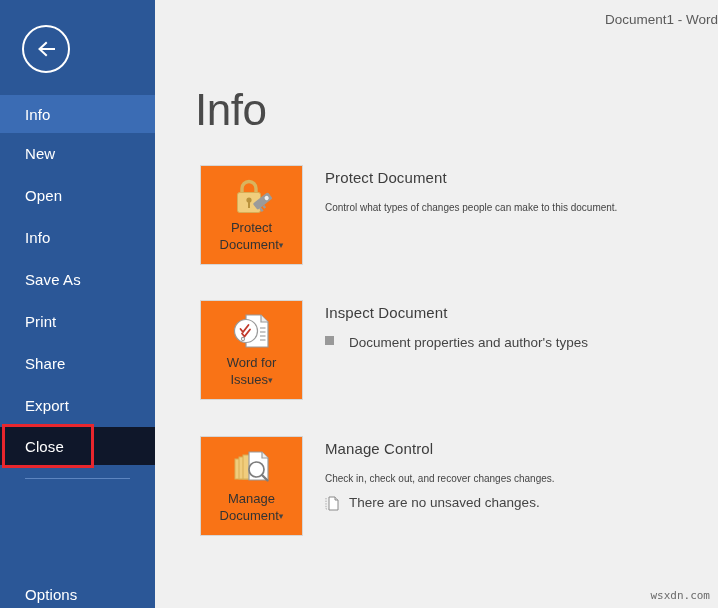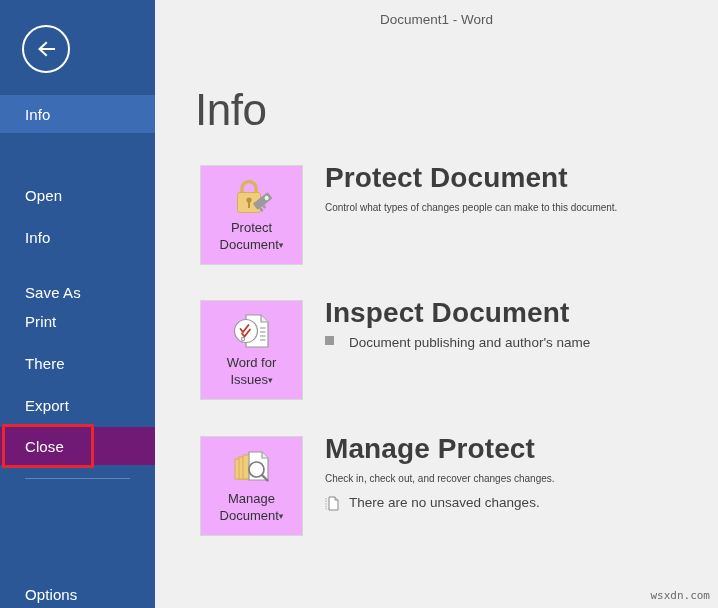--- a/index.html
+++ b/index.html
@@ -32,21 +32,21 @@
     position:absolute;
     left:0; width:155px; height:38px;
     display:flex; align-items:center;
     padding-left:25px;
     color:#ffffff;
     font-size:15px;
     cursor:pointer;
     letter-spacing:.1px;
   }
   .nav-item.active { background:#3b6cb4; }
-  .nav-item.hovered { background:#701a75; }
+  .nav-item.hovered { background:#0f172a; }
 
   #nav-divider {
     position:absolute;
     left:25px; top:478px;
     width:105px; height:1px;
     background:#5d85c0;
   }
 
   #close-highlight {
     position:absolute;
@@ -60,21 +60,21 @@
   
   #main {
     position:absolute;
     left:155px; top:0;
     width:563px; height:608px;
     background:#f0f0f0;
   }
   #window-title {
     position:absolute;
     top:12px; left:0; width:563px;
-    text-align:center;
+    text-align:right;
     font-size:13.5px;
     color:#5a5a5a;
   }
   #page-title {
     position:absolute;
     left:40px; top:85px;
     font-size:44px;
     font-weight:300;
     color:#4a4a4a;
     letter-spacing:-0.5px;
@@ -82,21 +82,21 @@
 
   .section {
     position:absolute;
     left:45px;
     width:510px;
   }
   .tile-btn {
     position:absolute;
     left:0; top:0;
     width:103px; height:100px;
-    background:#f0abfc;
+    background:#f97316;
     border:1px solid #d6d6d6;
     cursor:pointer;
     display:flex;
     flex-direction:column;
     align-items:center;
   }
   .tile-icon {
     margin-top:9px;
     height:42px;
     display:flex; align-items:center; justify-content:center;
@@ -107,22 +107,22 @@
     color:#333333;
     text-align:center;
     line-height:17px;
     width:100%;
     padding:0 3px;
   }
   .caret { font-size:9px; color:#444; vertical-align:middle; }
 
   .sect-body { position:absolute; left:125px; top:0; width:385px; }
   .sect-title {
-    font-size:28px;
-    font-weight:700;
+    font-size:15px;
+    font-weight:400;
     color:#3d3d3d;
     line-height:25px;
     margin-bottom:8px;
     letter-spacing:.1px;
   }
   .sect-desc {
     font-size:10px;
     color:#444444;
     line-height:19px;
   }
@@ -168,34 +168,37 @@
     <span>
       <svg width="24" height="24" viewBox="0 0 24 24">
         <path d="M20 12 H6 M12 6 L5.5 12 L12 18" stroke="#ffffff" stroke-width="2" fill="none" stroke-linecap="square" stroke-linejoin="miter"></path>
       </svg>
     </span>
   </div>
 
   <div class="nav-item active" style="top:95px">
     <span>Info</span>
   </div>
+  <div class="nav-item" style="top:134px">
+    <span>New</span>
+  </div>
   <div class="nav-item" style="top:176px">
     <span>Open</span>
   </div>
   <div class="nav-item" style="top:218px">
     <span>Info</span>
   </div>
-  <div class="nav-item" style="top:273px">
+  <div class="nav-item" style="top:260px">
     <span>Save As</span>
   </div>
   <div class="nav-item" style="top:302px">
     <span>Print</span>
   </div>
   <div class="nav-item" style="top:344px">
-    <span>There</span>
+    <span>Share</span>
   </div>
   <div class="nav-item" style="top:386px">
     <span>Export</span>
   </div>
   <div class="nav-item hovered" style="top:427px">
     <span>Close</span>
   </div>
 
   <div id="nav-divider"></div>
 
@@ -260,21 +263,21 @@
         <span>Word for</span><br>
         <span>Issues</span><span class="caret">▾</span>
       </div>
     </div>
     <div class="sect-body">
       <div class="sect-title">Inspect Document</div>
       <div class="bullet-row">
         <span class="bullet-ico">
           <span class="sq-bullet"></span>
         </span>
-        <span class="bullet-text">Document publishing and author's name</span>
+        <span class="bullet-text">Document properties and author's types</span>
       </div>
     </div>
   </div>
 
   <div class="section" style="top:436px; height:105px;">
     <div class="tile-btn">
       <div class="tile-icon">
         <svg width="46" height="40" viewBox="0 0 46 40">
           <rect x="6" y="12" width="14" height="20" fill="#f0cd7d" stroke="#d7ae57" stroke-width="1"></rect>
           <rect x="10" y="10" width="14" height="22" fill="#f0cd7d" stroke="#d7ae57" stroke-width="1"></rect>
@@ -284,21 +287,21 @@
           <circle cx="27.5" cy="22.5" r="7.5" fill="#ffffff" stroke="#7d7d7d" stroke-width="1.7"></circle>
           <line x1="33" y1="28" x2="38.5" y2="33.5" stroke="#7d7d7d" stroke-width="2.4" stroke-linecap="round"></line>
         </svg>
       </div>
       <div class="tile-label">
         <span>Manage</span><br>
         <span>Document</span><span class="caret">▾</span>
       </div>
     </div>
     <div class="sect-body">
-      <div class="sect-title">Manage Protect</div>
+      <div class="sect-title">Manage Control</div>
       <div class="sect-desc">Check in, check out, and recover changes changes.</div>
       <div class="bullet-row">
         <span class="bullet-ico">
           <svg width="14" height="15" viewBox="0 0 14 15">
             <path d="M4 1 H10 L13 4 V14 H4 Z" fill="#ffffff" stroke="#8a8a8a" stroke-width="1"></path>
             <path d="M10 1 V4 H13" fill="#e4e4e4" stroke="#8a8a8a" stroke-width="1"></path>
             <path d="M1 2 V13 H3.5" fill="none" stroke="#a8a8a8" stroke-width="1" stroke-dasharray="1.4 1.2"></path>
           </svg>
         </span>
         <span class="bullet-text">There are no unsaved changes.</span>

